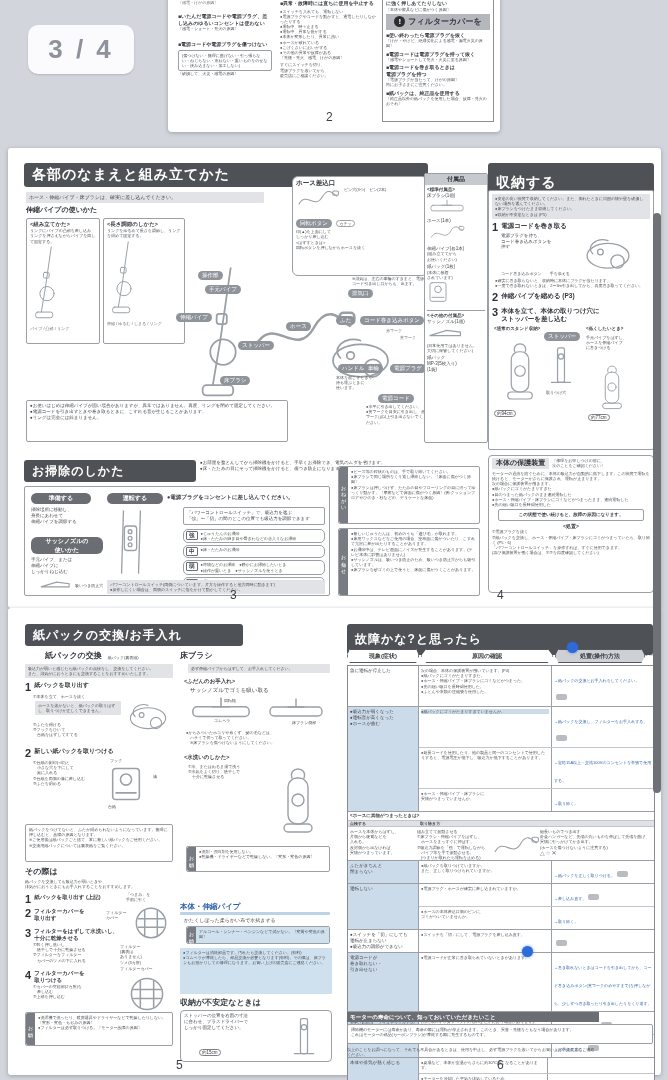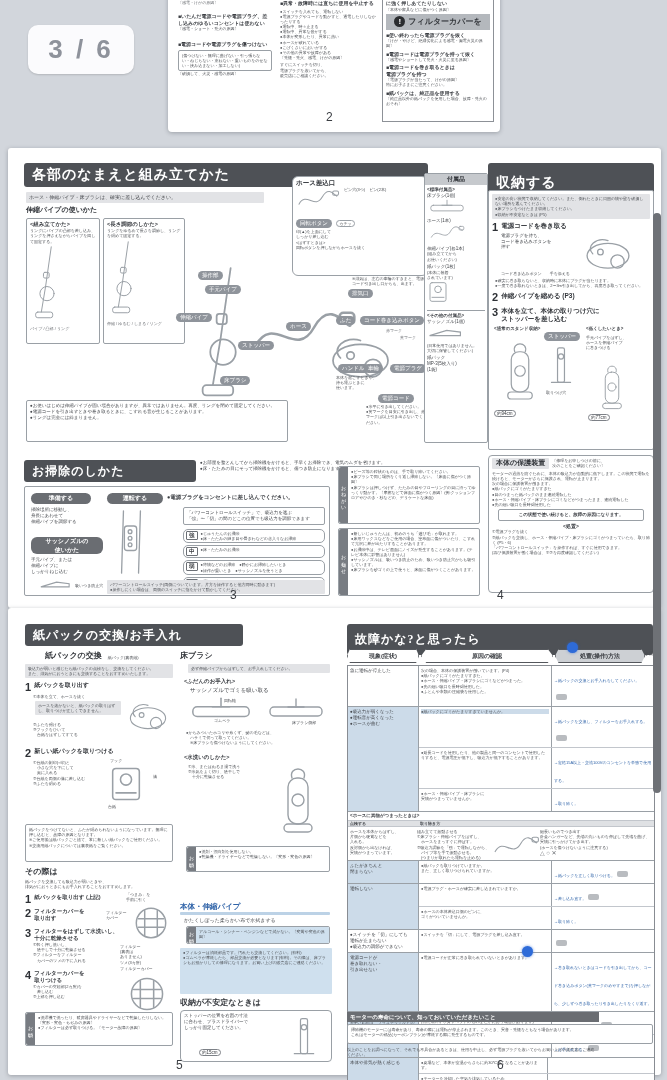--- a/index.html
+++ b/index.html
@@ -108,21 +108,21 @@
           <circle cx="19" cy="38" r="2"></circle>
       </symbol>
       <symbol id="sym-stopper" viewBox="0 0 30 50">
         <rect x="11" y="4" width="8" height="40" rx="2"></rect>
           <circle cx="15" cy="14" r="3"></circle>
           <path d="M4 44 H26"></path>
       </symbol>
     </defs>
   </svg>
 
-  <div class="abs pi" style="left:28px;top:25px;width:106px;height:49px;">3 / 6</div>
+  <div class="abs pi" style="left:28px;top:25px;width:106px;height:49px;">3 / 4</div>
 
   <div class="sheet" style="left:168px;top:-6px;width:332px;height:138px;border-radius:0 0 4px 4px;">
     <div class="abs" style="left:10px;top:6px;width:94px;">
       <div class="t4" style="color:#6a6d72">〔感電・けがの原因〕</div>
       <div class="t5 b" style="margin-top:8px">■いたんだ電源コードや電源プラグ、差し込みのゆるいコンセントは使わない</div>
       <div class="t4">〔感電・ショート・発火の原因〕</div>
       <div class="t5 b" style="margin-top:10px">■電源コードや電源プラグを傷つけない</div>
       <div class="t4 bbox" style="margin-top:2px">(傷つけない・無理に曲げない・引っ張らない・ねじらない・束ねない・重いものをのせない・挟み込まない・加工しない)</div>
       <div class="t4">〔破損して、火災・感電の原因〕</div>
     </div>
@@ -561,21 +561,21 @@
 に合わせ、プラスドライバーで
 しっかり固定してください。</div>
       <span class="dim" style="left:18px;top:38px;">約15cm</span>
       <svg class="ill abs" style="left:108px;top:4px" width="30" height="44" viewBox="0 0 30 50">
           <use href="#sym-stopper"></use>
         </svg>
     </div>
 
     <div class="abs pnum" style="left:168px;top:450px;">5</div>
 
-    <div class="abs hbar" style="left:339px;top:16px;width:306px;height:31px;font-size:12px;font-family:Liberation Serif, serif;">故障かな?と思ったら</div>
+    <div class="abs hbar" style="left:339px;top:16px;width:306px;height:31px;font-size:12px;">故障かな?と思ったら</div>
 
     <div class="pillh" style="left:339px;top:41px;width:70px;">現象(症状)</div>
     <div class="pillh" style="left:413px;top:41px;width:130px;">原因の確認</div>
     <div class="pillh" style="left:547px;top:41px;width:88px;background:#cdd0d4;">処置(操作)方法</div>
     <div class="abs t4" style="left:637px;top:43px;">参照</div>
 
     <div class="tbl" style="left:339px;top:57px;width:306px;">
       <div class="trow">
         <div class="c1 t45">急に運転が停止した</div>
         <div class="c2">

